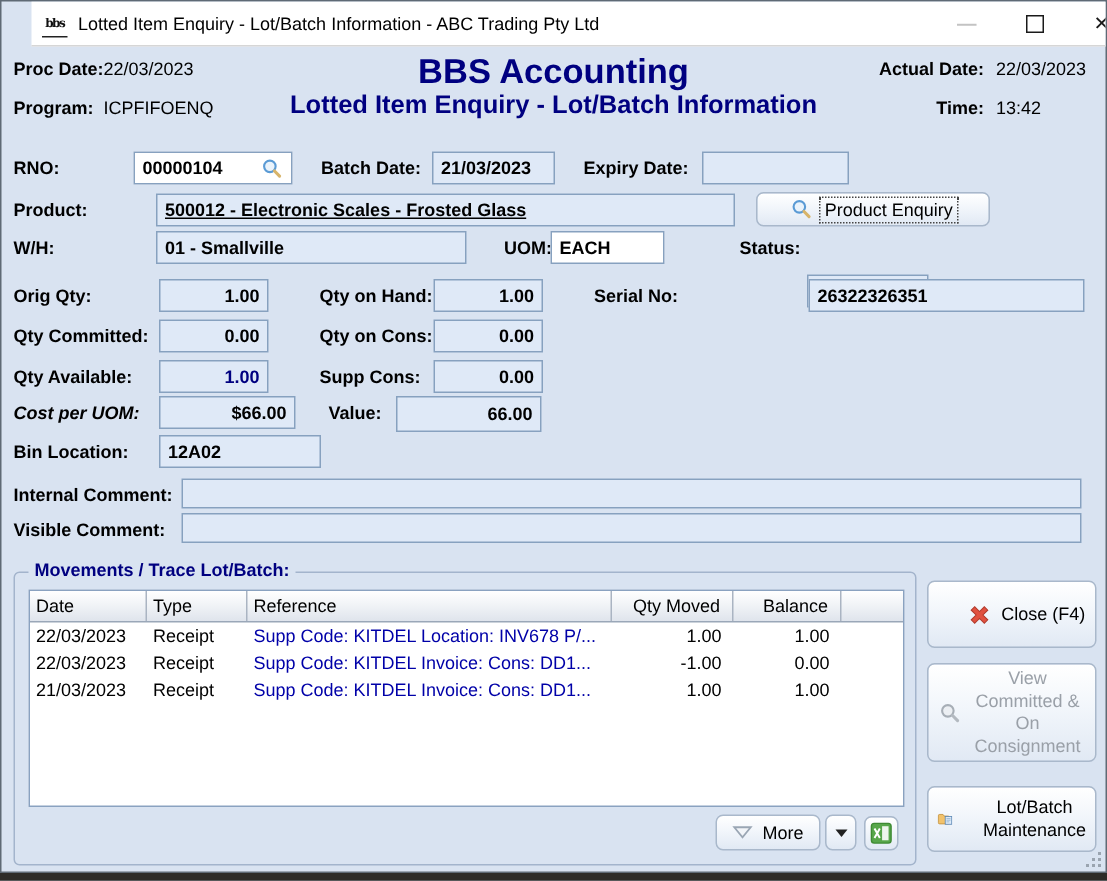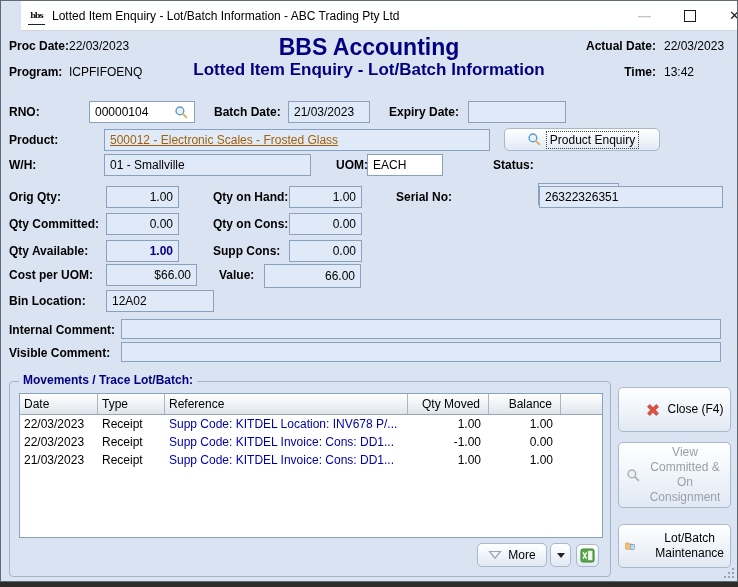--- a/index.html
+++ b/index.html
@@ -23,25 +23,25 @@
   .lbl{ position:absolute; font-size:12px; font-weight:bold; color:#000; white-space:nowrap; }
   .val{ position:absolute; font-size:12px; color:#000; white-space:nowrap; }
   .lbl.r{ text-align:right; }
   .app-title{ position:absolute; top:33px; left:0; width:100%; text-align:center;
     font-size:23px; font-weight:bold; color:#000080; }
   .screen-title{ position:absolute; top:59px; left:0; width:100%; text-align:center;
     font-size:17px; font-weight:bold; color:#000080; }
   
   .fld{ position:absolute; box-sizing:border-box; height:22px; background:#dfe9f7;
     border:1px solid #87a1bf; font-size:12px; color:#000; display:flex; align-items:center;
-    padding:0 5px; overflow:hidden; white-space:nowrap; }
+    padding:0 5px; overflow:hidden; white-space:nowrap;font-weight:bold; }
   .fld.white{ background:#ffffff; }
   .fld.right{ justify-content:flex-end; }
   .fld.boldnavy{ font-weight:bold; color:#000080; }
-  .link{ color:#a16207; text-decoration:underline; }
+  .link{ color:#000000; text-decoration:underline; }
   .mag{ width:15px; height:15px; flex:0 0 auto; }
   .rno-mag{ margin-left:auto; }
   
   .btn3d{ position:absolute; box-sizing:border-box;
     background:linear-gradient(180deg,#ffffff 0%,#f2f6fb 45%,#e1e9f4 100%);
     border:1px solid #a9b8cb; border-radius:5px; display:flex; align-items:center; justify-content:center;
     font-size:12px; color:#000; gap:6px; }
   .btn3d.disabled{ color:#9aa0a8; }
   .focus-dotted{ outline:1px dotted #444; outline-offset:1px; padding:0 2px; }
   .btn-txt{ text-align:center; line-height:1.25; }
@@ -163,21 +163,21 @@
 
   <span class="lbl" style="left:8px; top:243px;">Qty Available:</span>
   <div class="fld right boldnavy" style="left:105px; top:239px; width:73px;">
     <span>1.00</span>
   </div>
   <span class="lbl" style="left:212px; top:243px;">Supp Cons:</span>
   <div class="fld right" style="left:288px; top:239px; width:73px;">
     <span>0.00</span>
   </div>
 
-  <span class="lbl" style="left:8px; top:267px;">Cost per UOM:</span>
+  <span class="lbl" style="left:8px; top:267px;font-style:italic;">Cost per UOM:</span>
   <div class="fld right" style="left:105px; top:263px; width:91px;">
     <span>$66.00</span>
   </div>
   <span class="lbl" style="left:218px; top:267px;">Value:</span>
   <div class="fld right" style="left:263px; top:263px; width:97px; height:24px;">
     <span>66.00</span>
   </div>
 
   <span class="lbl" style="left:8px; top:293px;">Bin Location:</span>
   <div class="fld" style="left:105px; top:289px; width:108px;">

